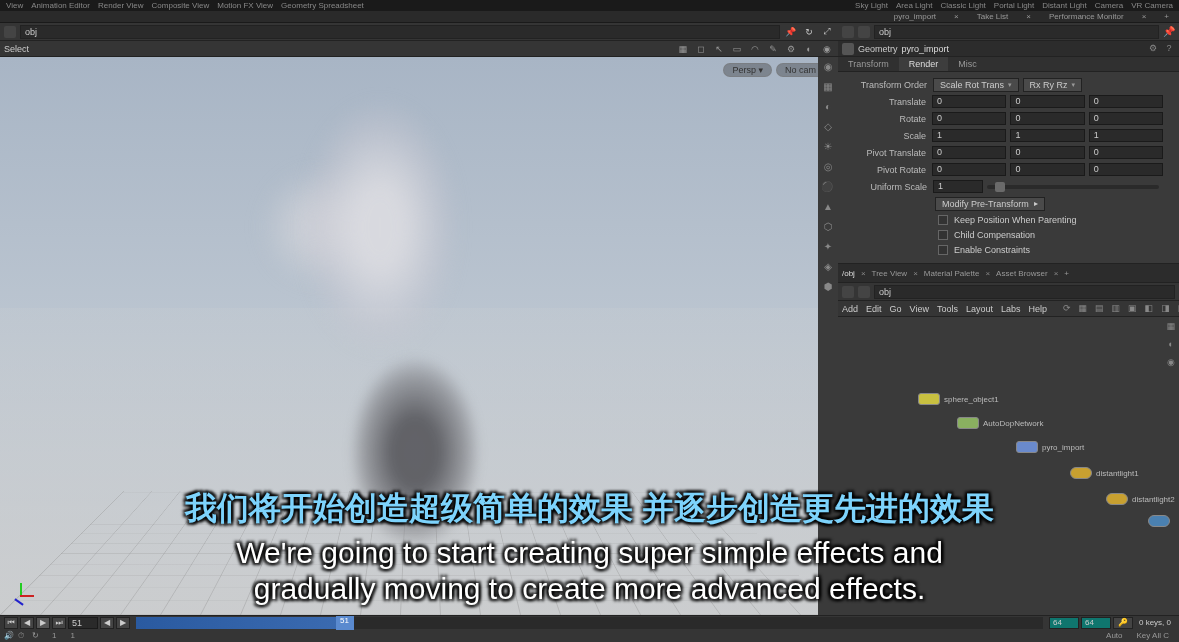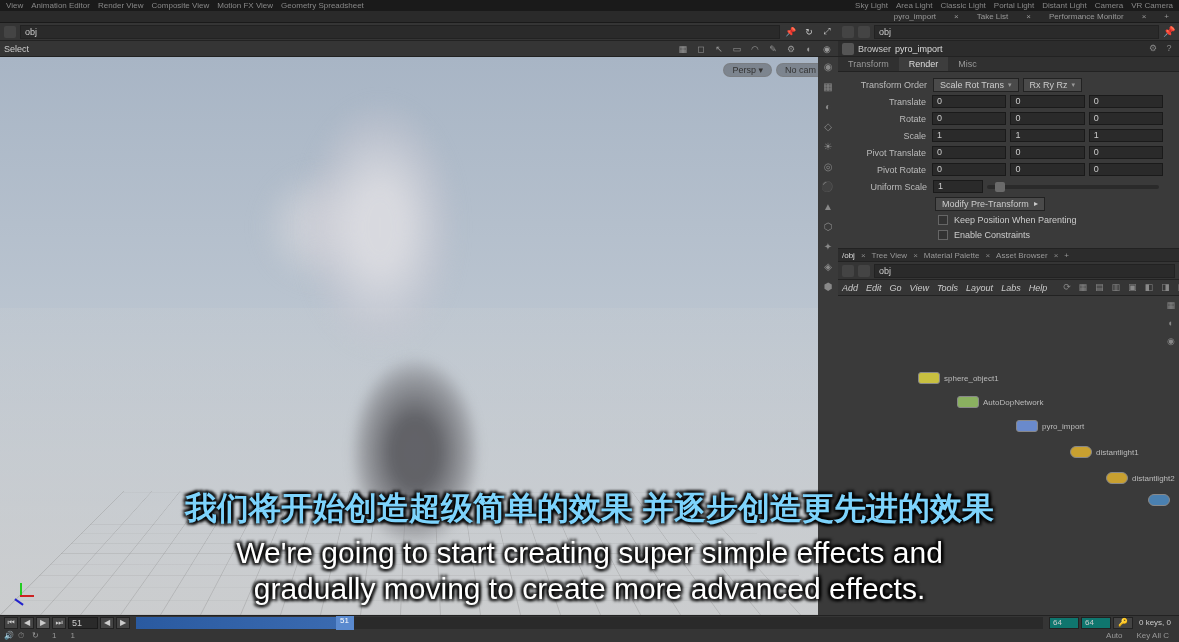--- a/index.html
+++ b/index.html
@@ -52,27 +52,27 @@
 .param .dd { background: #4a4a4a; border: 1px solid #222; padding: 1px 6px; margin-right: 4px; display: flex; align-items: center; gap: 4px; }
 .param .dd::after { content: "▾"; font-size: 7px; color: #999; }
 .param .fld { background: #2a2a2a; border: 1px solid #1a1a1a; height: 13px; margin-right: 4px; padding: 0 4px; color: #ccc; }
 .param .f3 { width: 75px; }
 .param .slider { flex: 1; height: 4px; background: #2a2a2a; border-radius: 2px; margin-right: 8px; position: relative; }
 .param .slider::before { content: ""; position: absolute; left: 8px; top: -3px; width: 10px; height: 10px; background: #6a6a6a; border-radius: 2px; }
 .param .ddwide { background: #4a4a4a; border: 1px solid #222; padding: 1px 6px; width: 110px; display: flex; justify-content: space-between; margin-left: 2px; }
 .param .ddwide::after { content: "▸"; font-size: 8px; }
 .chk { display: flex; align-items: center; gap: 6px; padding-left: 100px; height: 15px; font-size: 9px; }
 .chk .box { width: 10px; height: 10px; border: 1px solid #666; background: #333; }
-.netpath { height: 14px; background: #2c2c2c; display: flex; align-items: center; padding: 0 4px; gap: 6px; font-size: 8px; border-top: 1px solid #222; border-bottom: 1px solid #222; }
+.netpath { height: 20px; background: #2c2c2c; display: flex; align-items: center; padding: 0 4px; gap: 6px; font-size: 8px; border-top: 1px solid #222; border-bottom: 1px solid #222; }
 .netpath span { color: #999; }
 .netpath .x { color: #888; }
 .netpath .active { color: #ddd; }
 .netpath2 { height: 18px; background: #353535; display: flex; align-items: center; padding: 0 4px; gap: 4px; border-bottom: 1px solid #222; }
 .netmenu { height: 16px; background: #353535; display: flex; align-items: center; padding: 0 4px; gap: 8px; font-size: 9px; border-bottom: 1px solid #222; }
-.netmenu span { color: #ccc; font-style: italic; }
+.netmenu span { color: #ccc; }
 .netmenu .spacer { flex: 1; }
 .netmenu .mi { width: 12px; height: 12px; color: #888; text-align: center; font-size: 9px; }
 .network { flex: 1; background: #3a3a3a; position: relative; }
 .network .rails { position: absolute; right: 0; top: 0; width: 14px; display: flex; flex-direction: column; gap: 6px; padding-top: 4px; }
 .network .rails .ti { width: 12px; height: 12px; color: #888; text-align: center; font-size: 9px; }
 .node { position: absolute; display: flex; align-items: center; gap: 4px; font-size: 8px; color: #bbb; justify-content: center; }
 .node .nico { width: 22px; height: 12px; border-radius: 3px; }
 .subtitle { position: absolute; left: 0; right: 0; bottom: 35px; text-align: center; pointer-events: none; }
 .subtitle .cn { font-size: 32px; color: #7dd3fc; text-shadow: 2px 2px 3px #000, -2px -2px 3px #000, 2px -2px 3px #000, -2px 2px 3px #000; font-weight: 700; margin-bottom: 4px; }
 .subtitle .en { font-size: 30px; color: #fff; text-shadow: 2px 2px 3px #000, -2px -2px 3px #000, 2px -2px 3px #000, -2px 2px 3px #000; line-height: 1.2; }
@@ -174,21 +174,21 @@
 
   <div class="right">
     <div class="pathrow2">
       <div class="nav" style="width:12px;height:12px;background:#444;border-radius:2px"></div>
       <div class="nav" style="width:12px;height:12px;background:#444;border-radius:2px"></div>
       <div class="path" style="flex:1;background:#2a2a2a;height:14px;padding:0 4px;display:flex;align-items:center;font-size:9px;border:1px solid #222">obj</div>
       <div style="width:12px">📌</div>
     </div>
     <div class="georow">
       <div class="gico"></div>
-      <span>Browser</span>
+      <span>Geometry</span>
       <span style="color:#ddd">pyro_import</span>
       <div class="spacer"></div>
       <div class="gear">⚙</div>
       <div class="gear">?</div>
     </div>
     <div class="subtabs">
       <span>Transform</span>
       <span class="active">Render</span>
       <span>Misc</span>
     </div>
@@ -233,20 +233,24 @@
         <div class="fld" style="width:50px">1</div>
         <div class="slider"></div>
       </div>
       <div class="param">
         <div class="lbl"></div>
         <div class="ddwide">Modify Pre-Transform</div>
       </div>
       <div class="chk">
           <div class="box"></div>
           <span>Keep Position When Parenting</span>
+        </div>
+      <div class="chk">
+          <div class="box"></div>
+          <span>Child Compensation</span>
         </div>
       <div class="chk">
           <div class="box"></div>
           <span>Enable Constraints</span>
         </div>
     </div>
 
     <div class="netpath">
       <span class="active">/obj</span>
         <span class="x">×</span>

